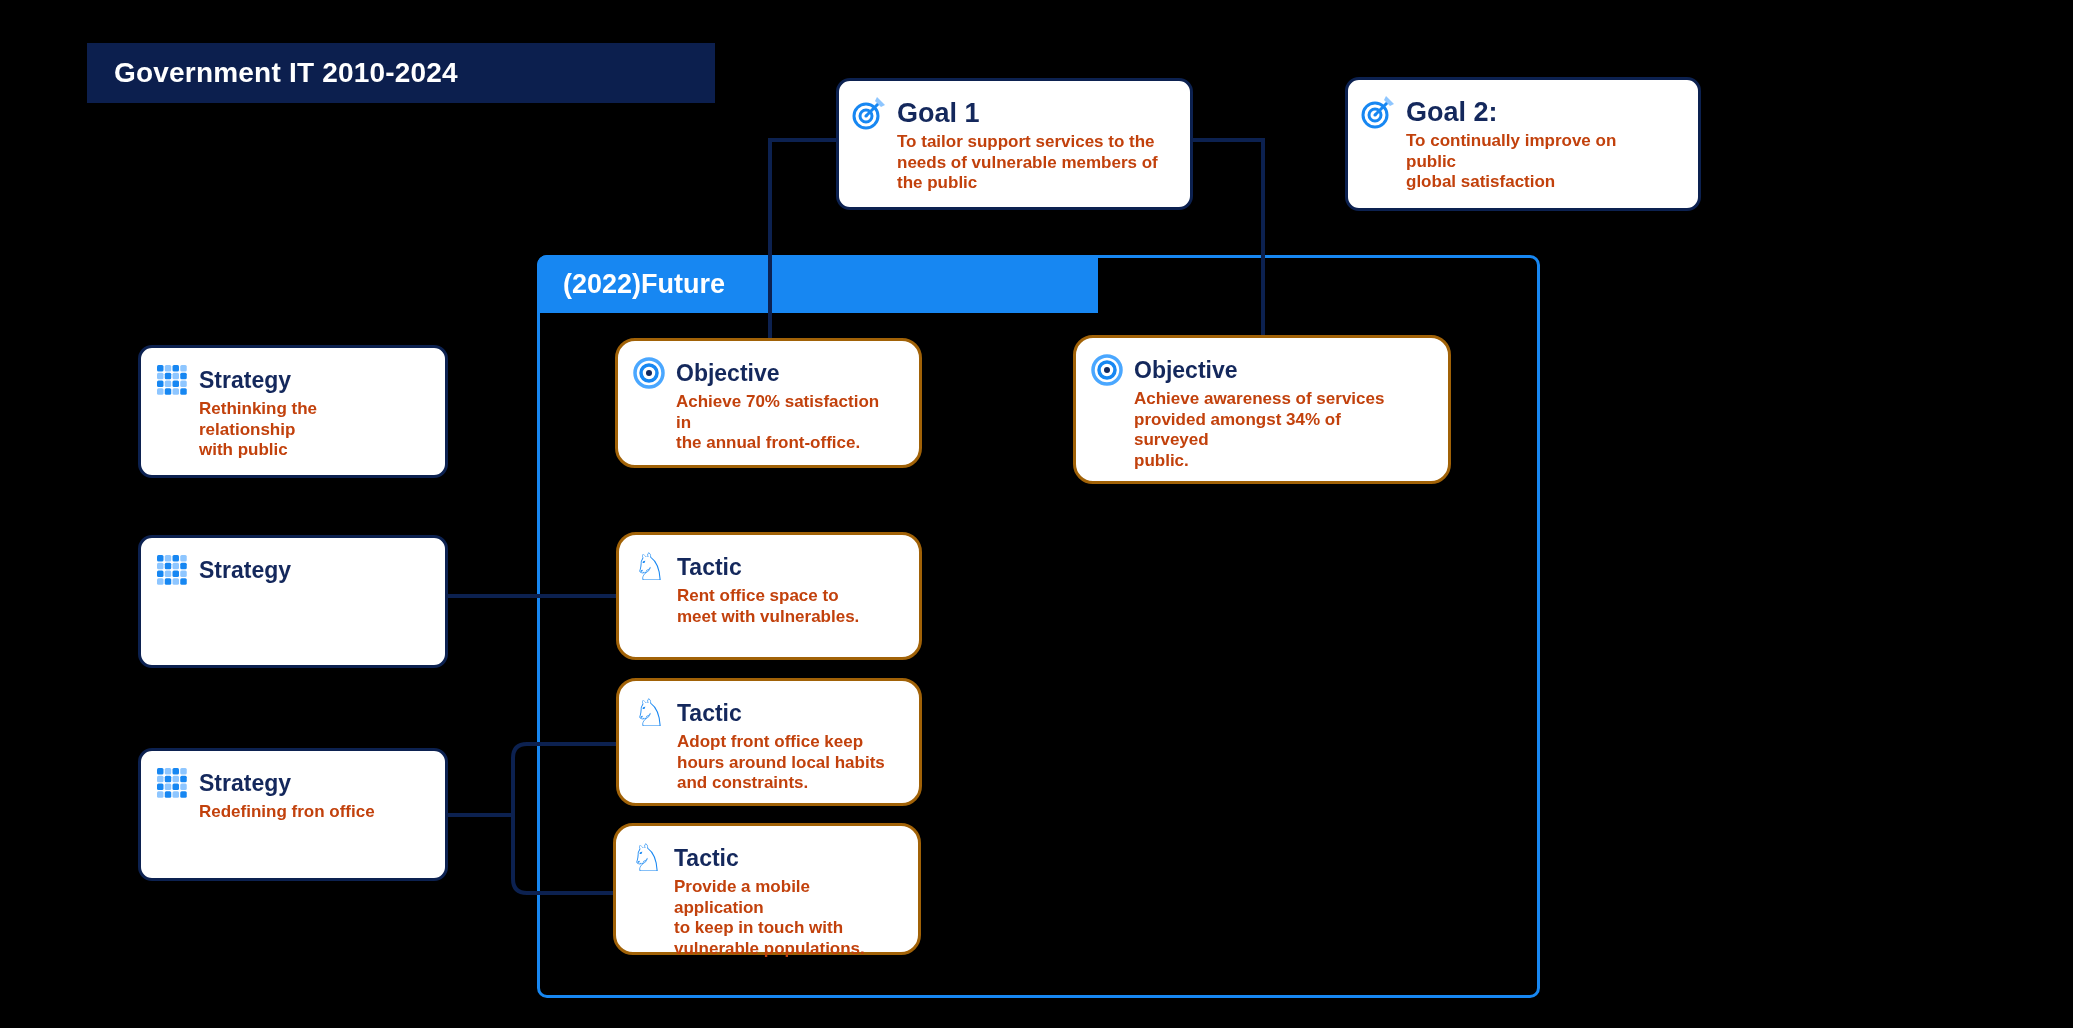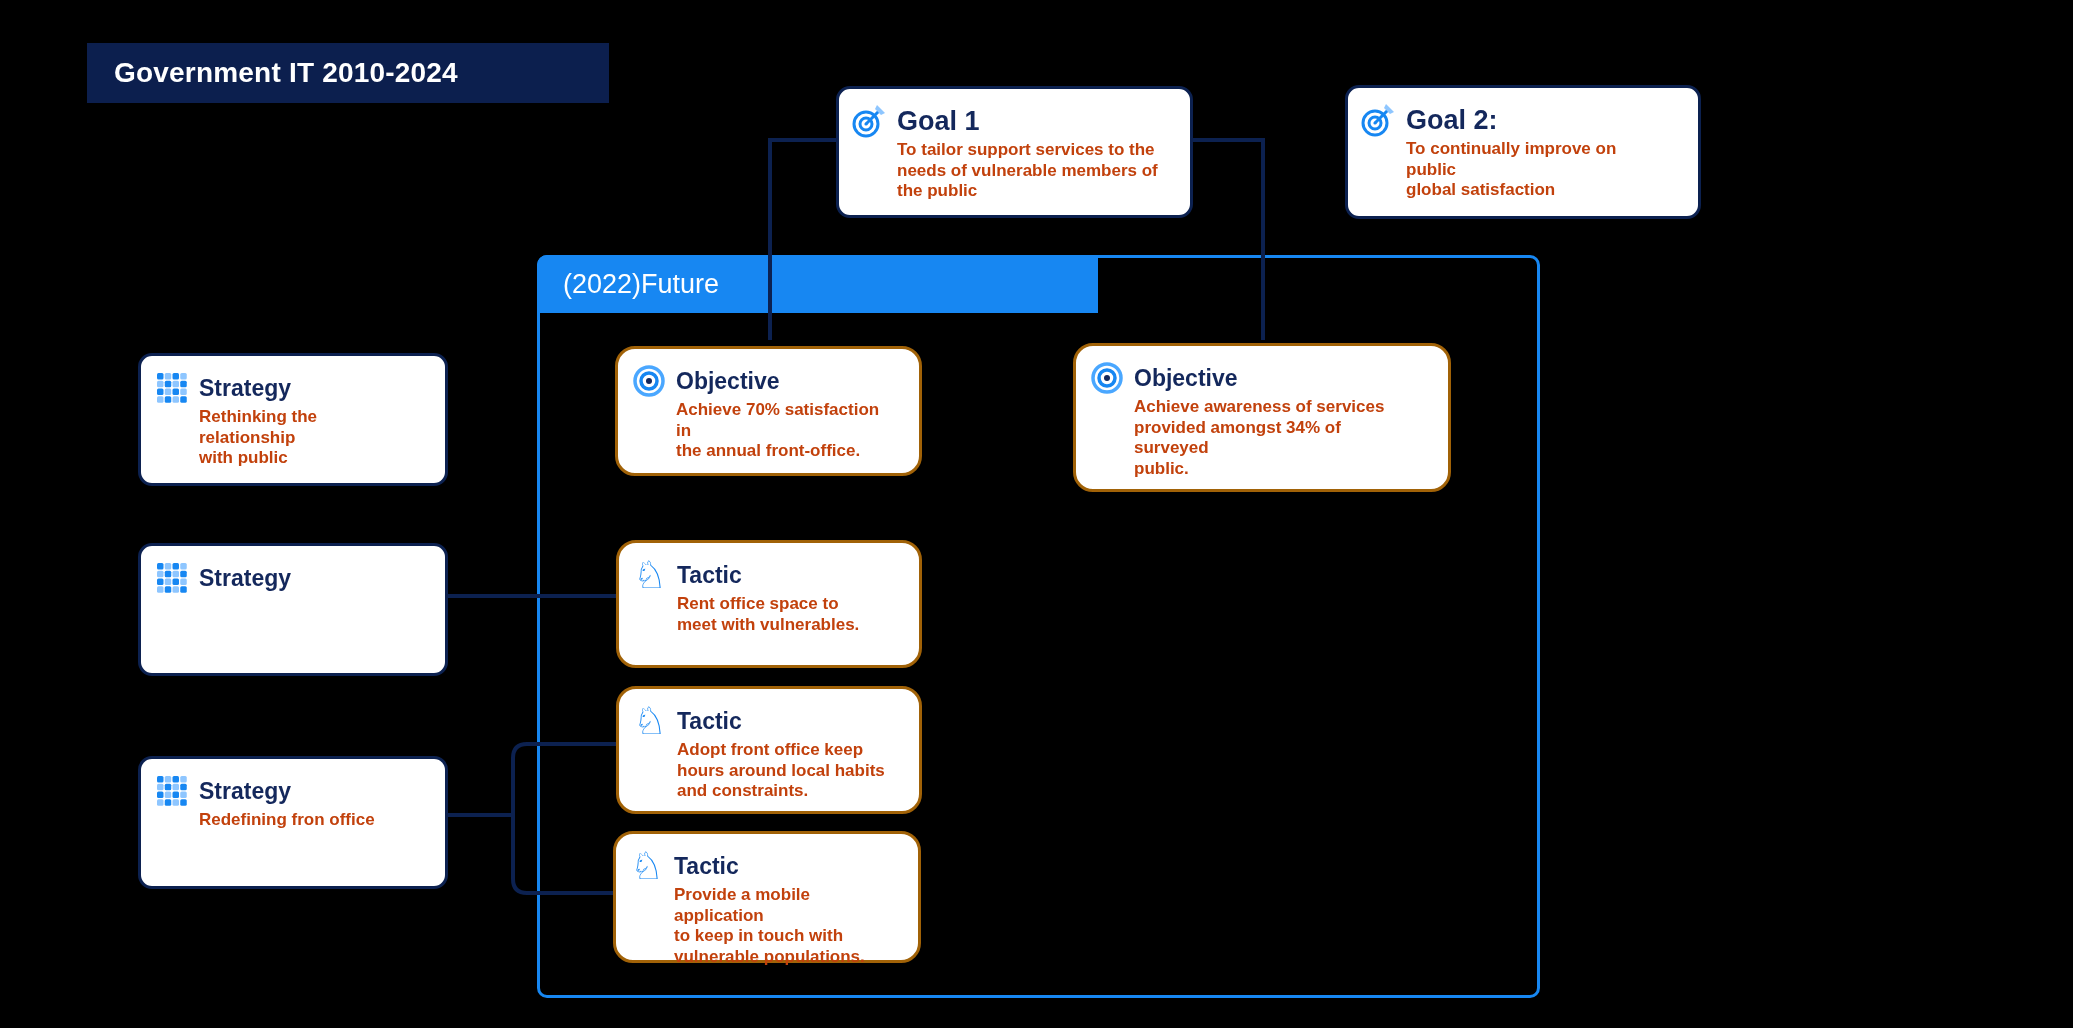--- a/index.html
+++ b/index.html
@@ -2,43 +2,42 @@
 <html><head>
 <meta charset="utf-8">
 <style>
   html,body{margin:0;padding:0;background:#000;}
   .canvas{
     position:relative;width:2073px;height:1028px;background:#000;overflow:hidden;
     font-family:"Liberation Sans","DejaVu Sans",sans-serif;
   }
   
   .title-bar{
-    position:absolute;left:87px;top:43px;width:522px;height:60px;
+    position:absolute;left:87px;top:43px;width:628px;height:60px;
     background:#0c1f4e;display:flex;align-items:center;
   }
   .title-bar span{color:#ffffff;font-size:28px;font-weight:800;padding-left:27px;letter-spacing:.2px;}
   
   .future-container{
     position:absolute;left:537px;top:255px;width:1003px;height:743px;
     border:3px solid #1787f2;border-radius:10px;background:transparent;box-sizing:border-box;
   }
   .future-header{
     position:absolute;left:-3px;top:-3px;width:561px;height:58px;
     background:#1787f2;border-top-left-radius:10px;
     display:flex;align-items:center;box-sizing:border-box;
   }
-  .future-header span{color:#ffffff;font-size:27px;font-weight:400;padding-left:26px;}
+  .future-header span{color:#ffffff;font-size:27px;font-weight:700;padding-left:26px;}
   
   svg.connectors{position:absolute;left:0;top:0;width:2073px;height:1028px;pointer-events:none;}
   svg.connectors path{stroke:#0c2150;stroke-width:4;fill:none;}
   
   .card{
     position:absolute;background:#ffffff;border-radius:14px;box-sizing:border-box;
     color:#14285c;
-    margin-top:8px;
   }
   .card.navy{border:3px solid #0c2150;}
   .card.blue{border:3px solid #a16207;border-radius:20px;}
   .card-head{display:flex;align-items:center;gap:9px;padding:14px 16px 0 13px;}
   .icon{width:36px;height:36px;display:flex;align-items:center;justify-content:center;flex:0 0 36px;}
   .icon.knight{font-size:38px;line-height:36px;color:#1787f2;font-family:"DejaVu Sans",sans-serif;}
   .card-title{font-size:23px;font-weight:800;color:#14285c;}
   .goal-title{font-size:27px;}
   .card-body{
     padding:1px 32px 0 58px;font-size:17px;font-weight:700;line-height:1.22;

